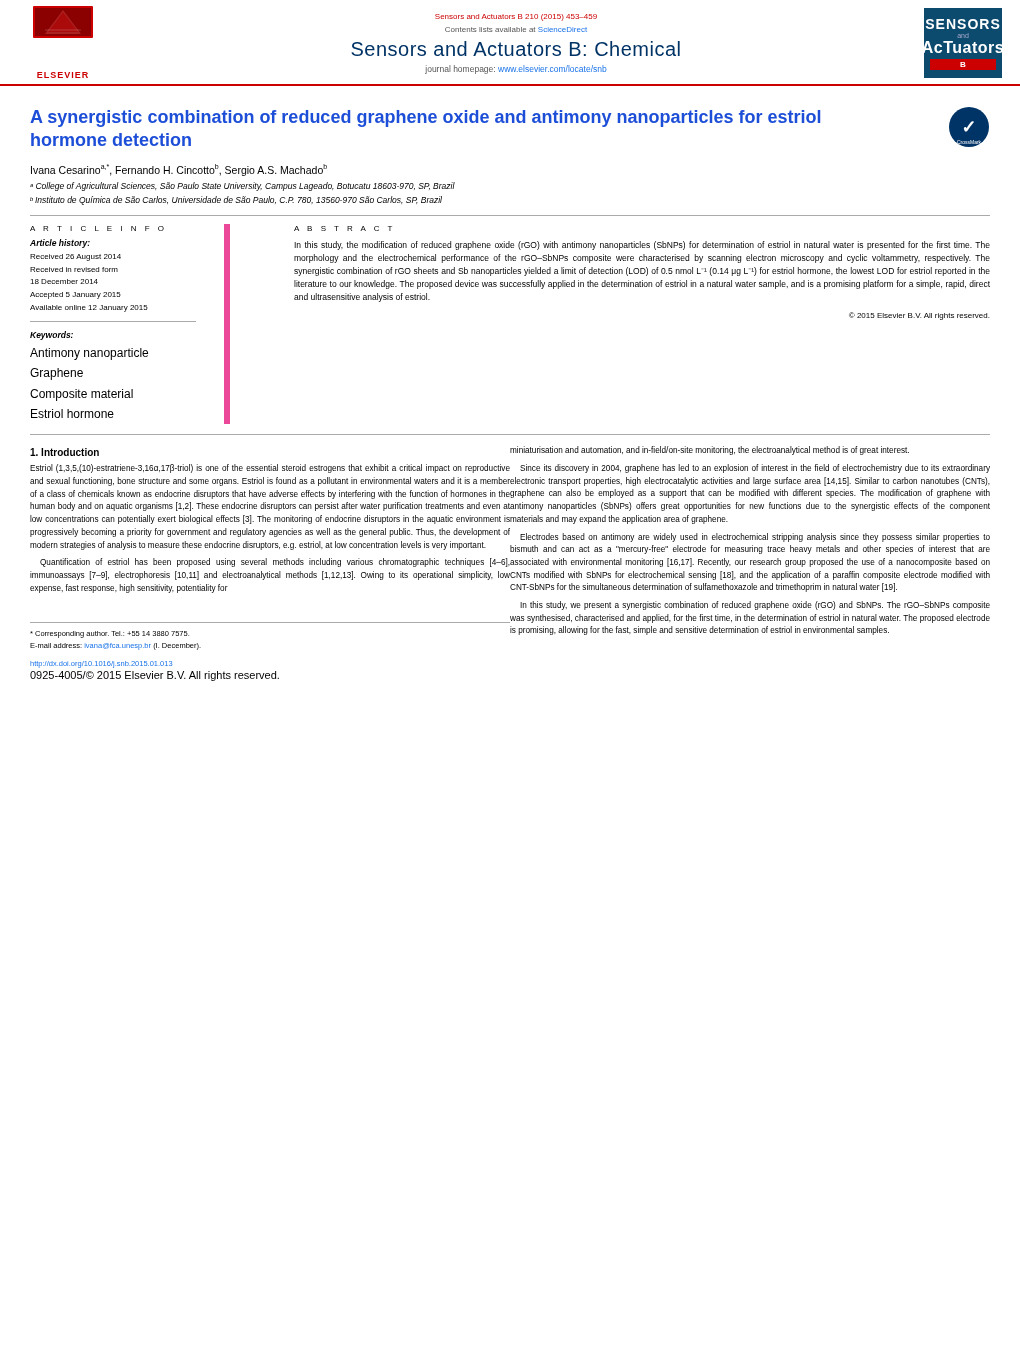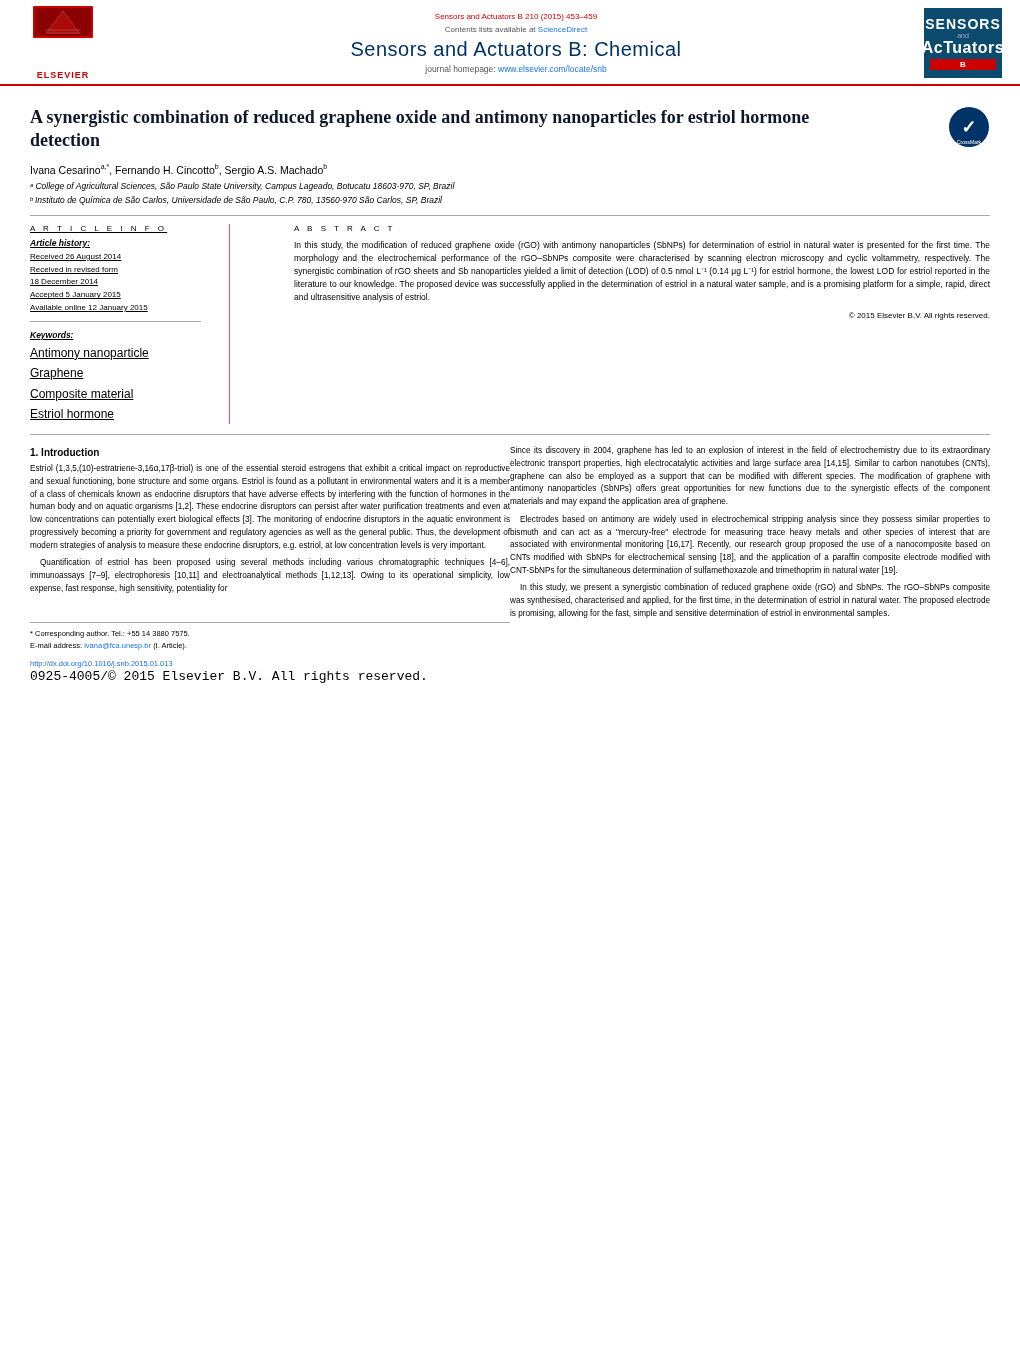--- a/index.html
+++ b/index.html
@@ -129,24 +129,24 @@
     .article-title-section {
       display: flex;
       align-items: flex-start;
       justify-content: space-between;
       margin-bottom: 10px;
       margin-top: 10px;
     }
     .article-title {
       font-size: 18px;
       font-weight: bold;
-      color: #0f172a;
+      color: #1d4ed8;
       line-height: 1.3;
       max-width: 820px;
-      font-family: Liberation Serif, serif;
+      font-family: Liberation Sans, sans-serif;
     }
     .crossmark-logo {
       width: 42px;
       height: 42px;
       margin-left: 10px;
       flex-shrink: 0;
     }
 
     
     .authors {
@@ -177,23 +177,22 @@
 
     
     .two-col {
       display: flex;
       gap: 20px;
       margin-top: 4px;
     }
     .article-info {
       width: 200px;
       flex-shrink: 0;
-      border-right: 1px solid #ec4899;
+      border-right: 6px solid #ec4899;
       padding-right: 28px;
-      text-decoration: underline;
     }
     .abstract-col {
       flex: 1;
       margin-left: 44px;
     }
 
     .info-label {
       font-family: Arial, sans-serif;
       font-size: 8px;
       letter-spacing: 3px;
@@ -294,22 +293,22 @@
       font-size: 7.5px;
       font-family: Arial, sans-serif;
       line-height: 1.5;
     }
     .doi-link {
       color: #1a73e8;
       font-size: 7.5px;
       font-family: Arial, sans-serif;
     }
     .issn-text {
-      font-size: 13px;
-      font-family: Liberation Mono, monospace;
+      font-size: 11px;
+      font-family: Liberation Sans, sans-serif;
       color: #000;
       margin-top: 1px;
     }
 
     .ref-link { color: #1a73e8; }
   </style>
 </head>
 <body>
 
 <div class="journal-header">
@@ -415,31 +414,32 @@
       <div class="body-text">
         <p>Estriol (1,3,5,(10)-estratriene-3,16α,17β-triol) is one of the essential steroid estrogens that exhibit a critical impact on reproductive and sexual functioning, bone structure and some organs. Estriol is found as a pollutant in environmental waters and it is a member of a class of chemicals known as endocrine disruptors that have adverse effects by interfering with the function of hormones in the human body and on aquatic organisms [1,2]. These endocrine disruptors can persist after water purification treatments and even at low concentrations can potentially exert biological effects [3]. The monitoring of endocrine disruptors in the aquatic environment is progressively becoming a priority for government and regulatory agencies as well as the general public. Thus, the development of modern strategies of analysis to measure these endocrine disruptors, e.g. estriol, at low concentration levels is very important.</p>
         <p>Quantification of estriol has been proposed using several methods including various chromatographic techniques [4–6], immunoassays [7–9], electrophoresis [10,11] and electroanalytical methods [1,12,13]. Owing to its operational simplicity, low expense, fast response, high sensitivity, potentiality for</p>
       </div>
 
       <div class="footnote-section">
         <div class="footnote-text">* Corresponding author. Tel.: +55 14 3880 7575.</div>
         <div class="footnote-text">
           <span>E-mail address:</span>
           <span class="ref-link" style="cursor:pointer;">ivana@fca.unesp.br</span>
-          <span>(I. Article).</span>
+          <span>(I. December).</span>
         </div>
         <div style="margin-top:8px;">
           <div class="doi-link" style="cursor:pointer;">http://dx.doi.org/10.1016/j.snb.2015.01.013</div>
           <div class="issn-text">0925-4005/© 2015 Elsevier B.V. All rights reserved.</div>
         </div>
       </div>
     </div>
 
     <div class="body-right">
       <div class="body-text">
+        <p>miniaturisation and automation, and in-field/on-site monitoring, the electroanalytical method is of great interest.</p>
         <p>Since its discovery in 2004, graphene has led to an explosion of interest in the field of electrochemistry due to its extraordinary electronic transport properties, high electrocatalytic activities and large surface area [14,15]. Similar to carbon nanotubes (CNTs), graphene can also be employed as a support that can be modified with different species. The modification of graphene with antimony nanoparticles (SbNPs) offers great opportunities for new functions due to the synergistic effects of the component materials and may expand the application area of graphene.</p>
         <p>Electrodes based on antimony are widely used in electrochemical stripping analysis since they possess similar properties to bismuth and can act as a "mercury-free" electrode for measuring trace heavy metals and other species of interest that are associated with environmental monitoring [16,17]. Recently, our research group proposed the use of a nanocomposite based on CNTs modified with SbNPs for electrochemical sensing [18], and the application of a paraffin composite electrode modified with CNT-SbNPs for the simultaneous determination of sulfamethoxazole and trimethoprim in natural water [19].</p>
         <p>In this study, we present a synergistic combination of reduced graphene oxide (rGO) and SbNPs. The rGO–SbNPs composite was synthesised, characterised and applied, for the first time, in the determination of estriol in natural water. The proposed electrode is promising, allowing for the fast, simple and sensitive determination of estriol in environmental samples.</p>
       </div>
     </div>
 
   </div>
 </div>
 
 </body></html>

